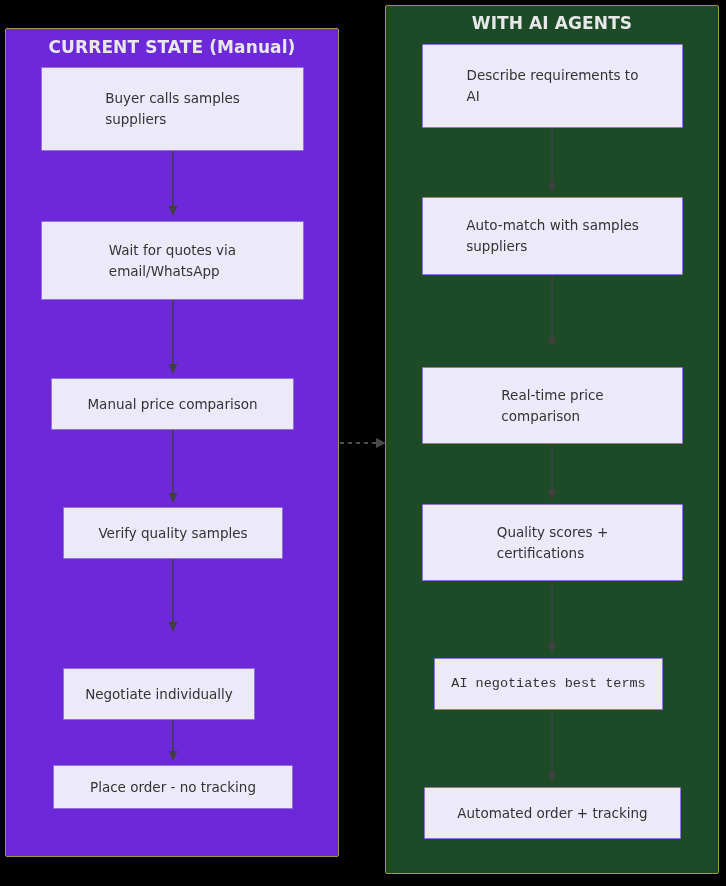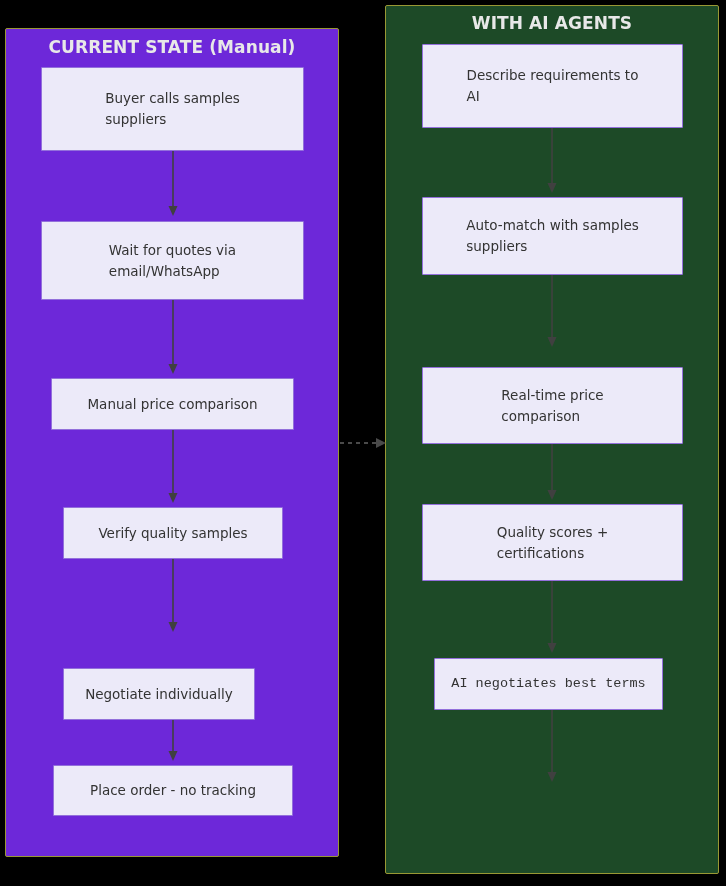--- a/index.html
+++ b/index.html
@@ -170,30 +170,31 @@
 
   <div class="node" style="left:41px; top:221px; width:263px; height:79px;">Wait for quotes via
 email/WhatsApp</div>
 
   <div class="node" style="left:51px; top:378px; width:243px; height:52px;">Manual price comparison</div>
 
   <div class="node" style="left:63px; top:507px; width:220px; height:52px;">Verify quality samples</div>
 
   <div class="node" style="left:63px; top:636px; width:192px; height:52px;margin-top:32px;">Negotiate individually</div>
 
-  <div class="node" style="left:53px; top:765px; width:240px; height:51px;">Place order - no tracking</div>
+  <div class="node" style="left:53px; top:765px; width:240px; height:44px;">Place order - no tracking</div>
 
   <div class="node" style="left:422px; top:44px; width:261px; height:84px;">Describe requirements to
 AI</div>
 
   <div class="node" style="left:422px; top:197px; width:261px; height:78px;">Auto-match with samples
 suppliers</div>
 
   <div class="node" style="left:422px; top:351px; width:261px; height:77px;margin-top:16px;">Real-time price
 comparison</div>
 
   <div class="node" style="left:422px; top:504px; width:261px; height:77px;">Quality scores +
 certifications</div>
 
   <div class="node" style="left:434px; top:658px; width:229px; height:52px;font-family:Liberation Mono, monospace;">AI negotiates best terms</div>
 
+  <div class="node" style="left:424px; top:787px; width:257px; height:52px;">Automated order + tracking</div>
 
 </div>
 
 </body></html>

